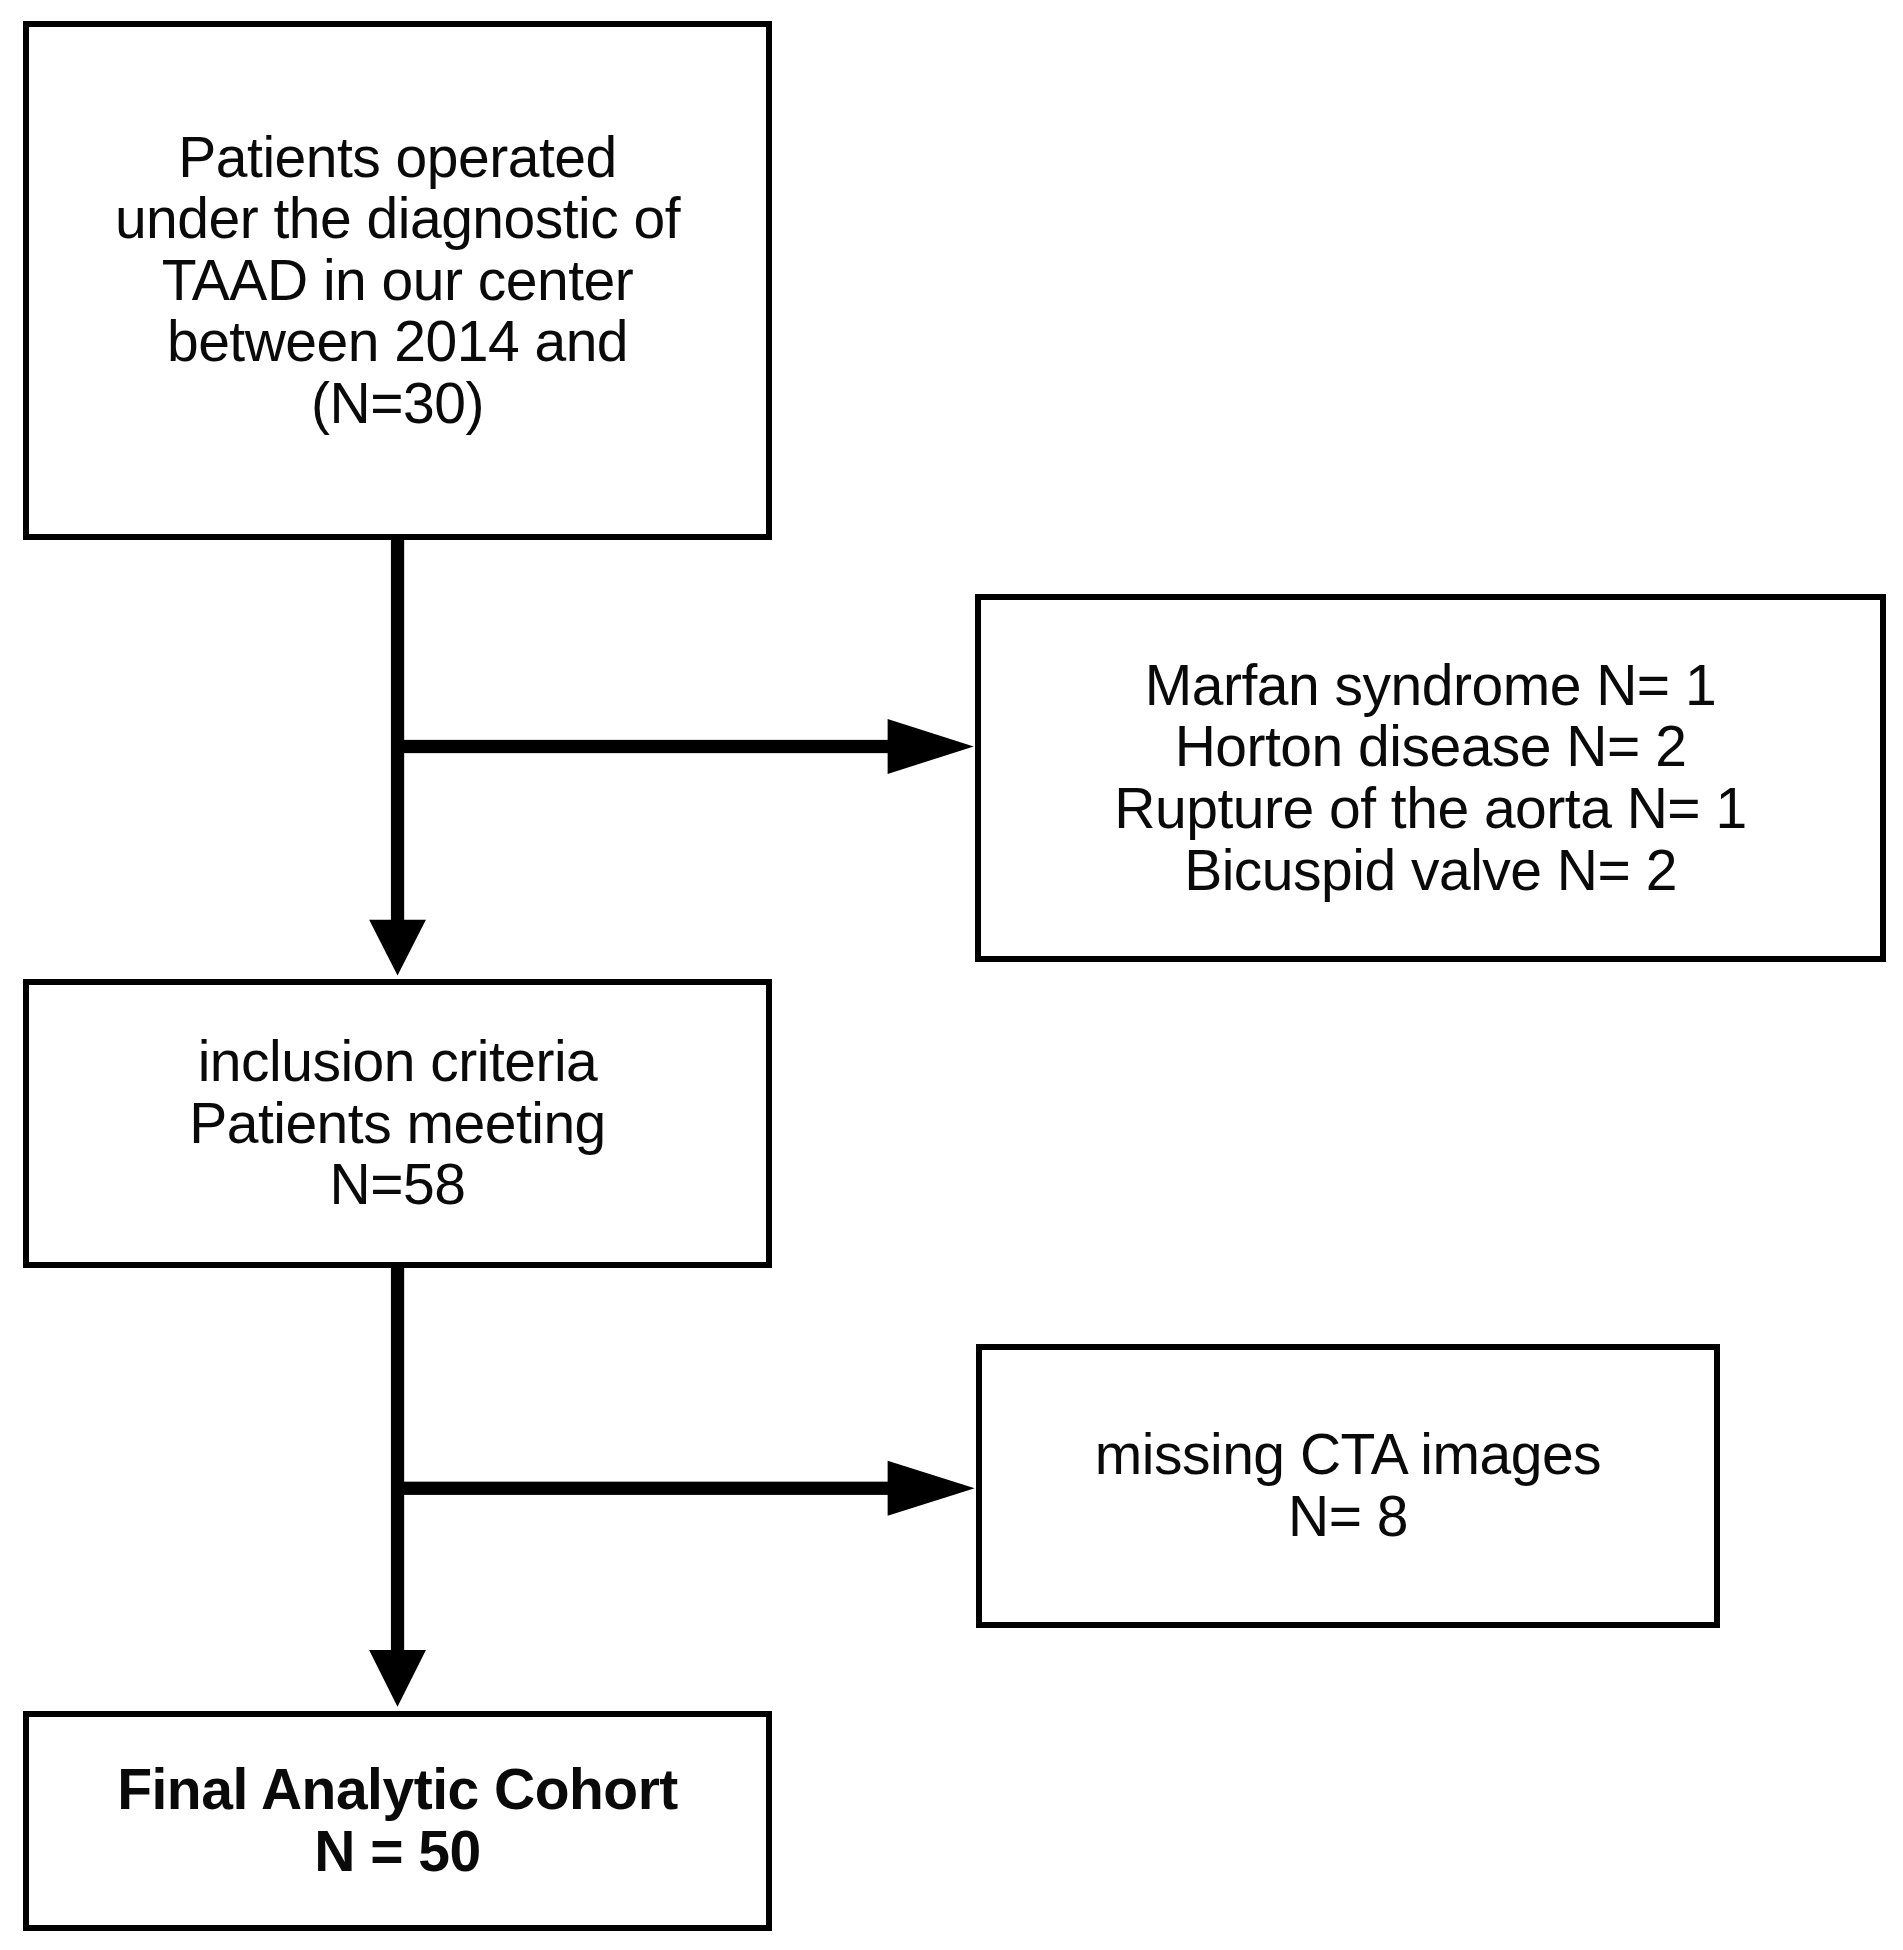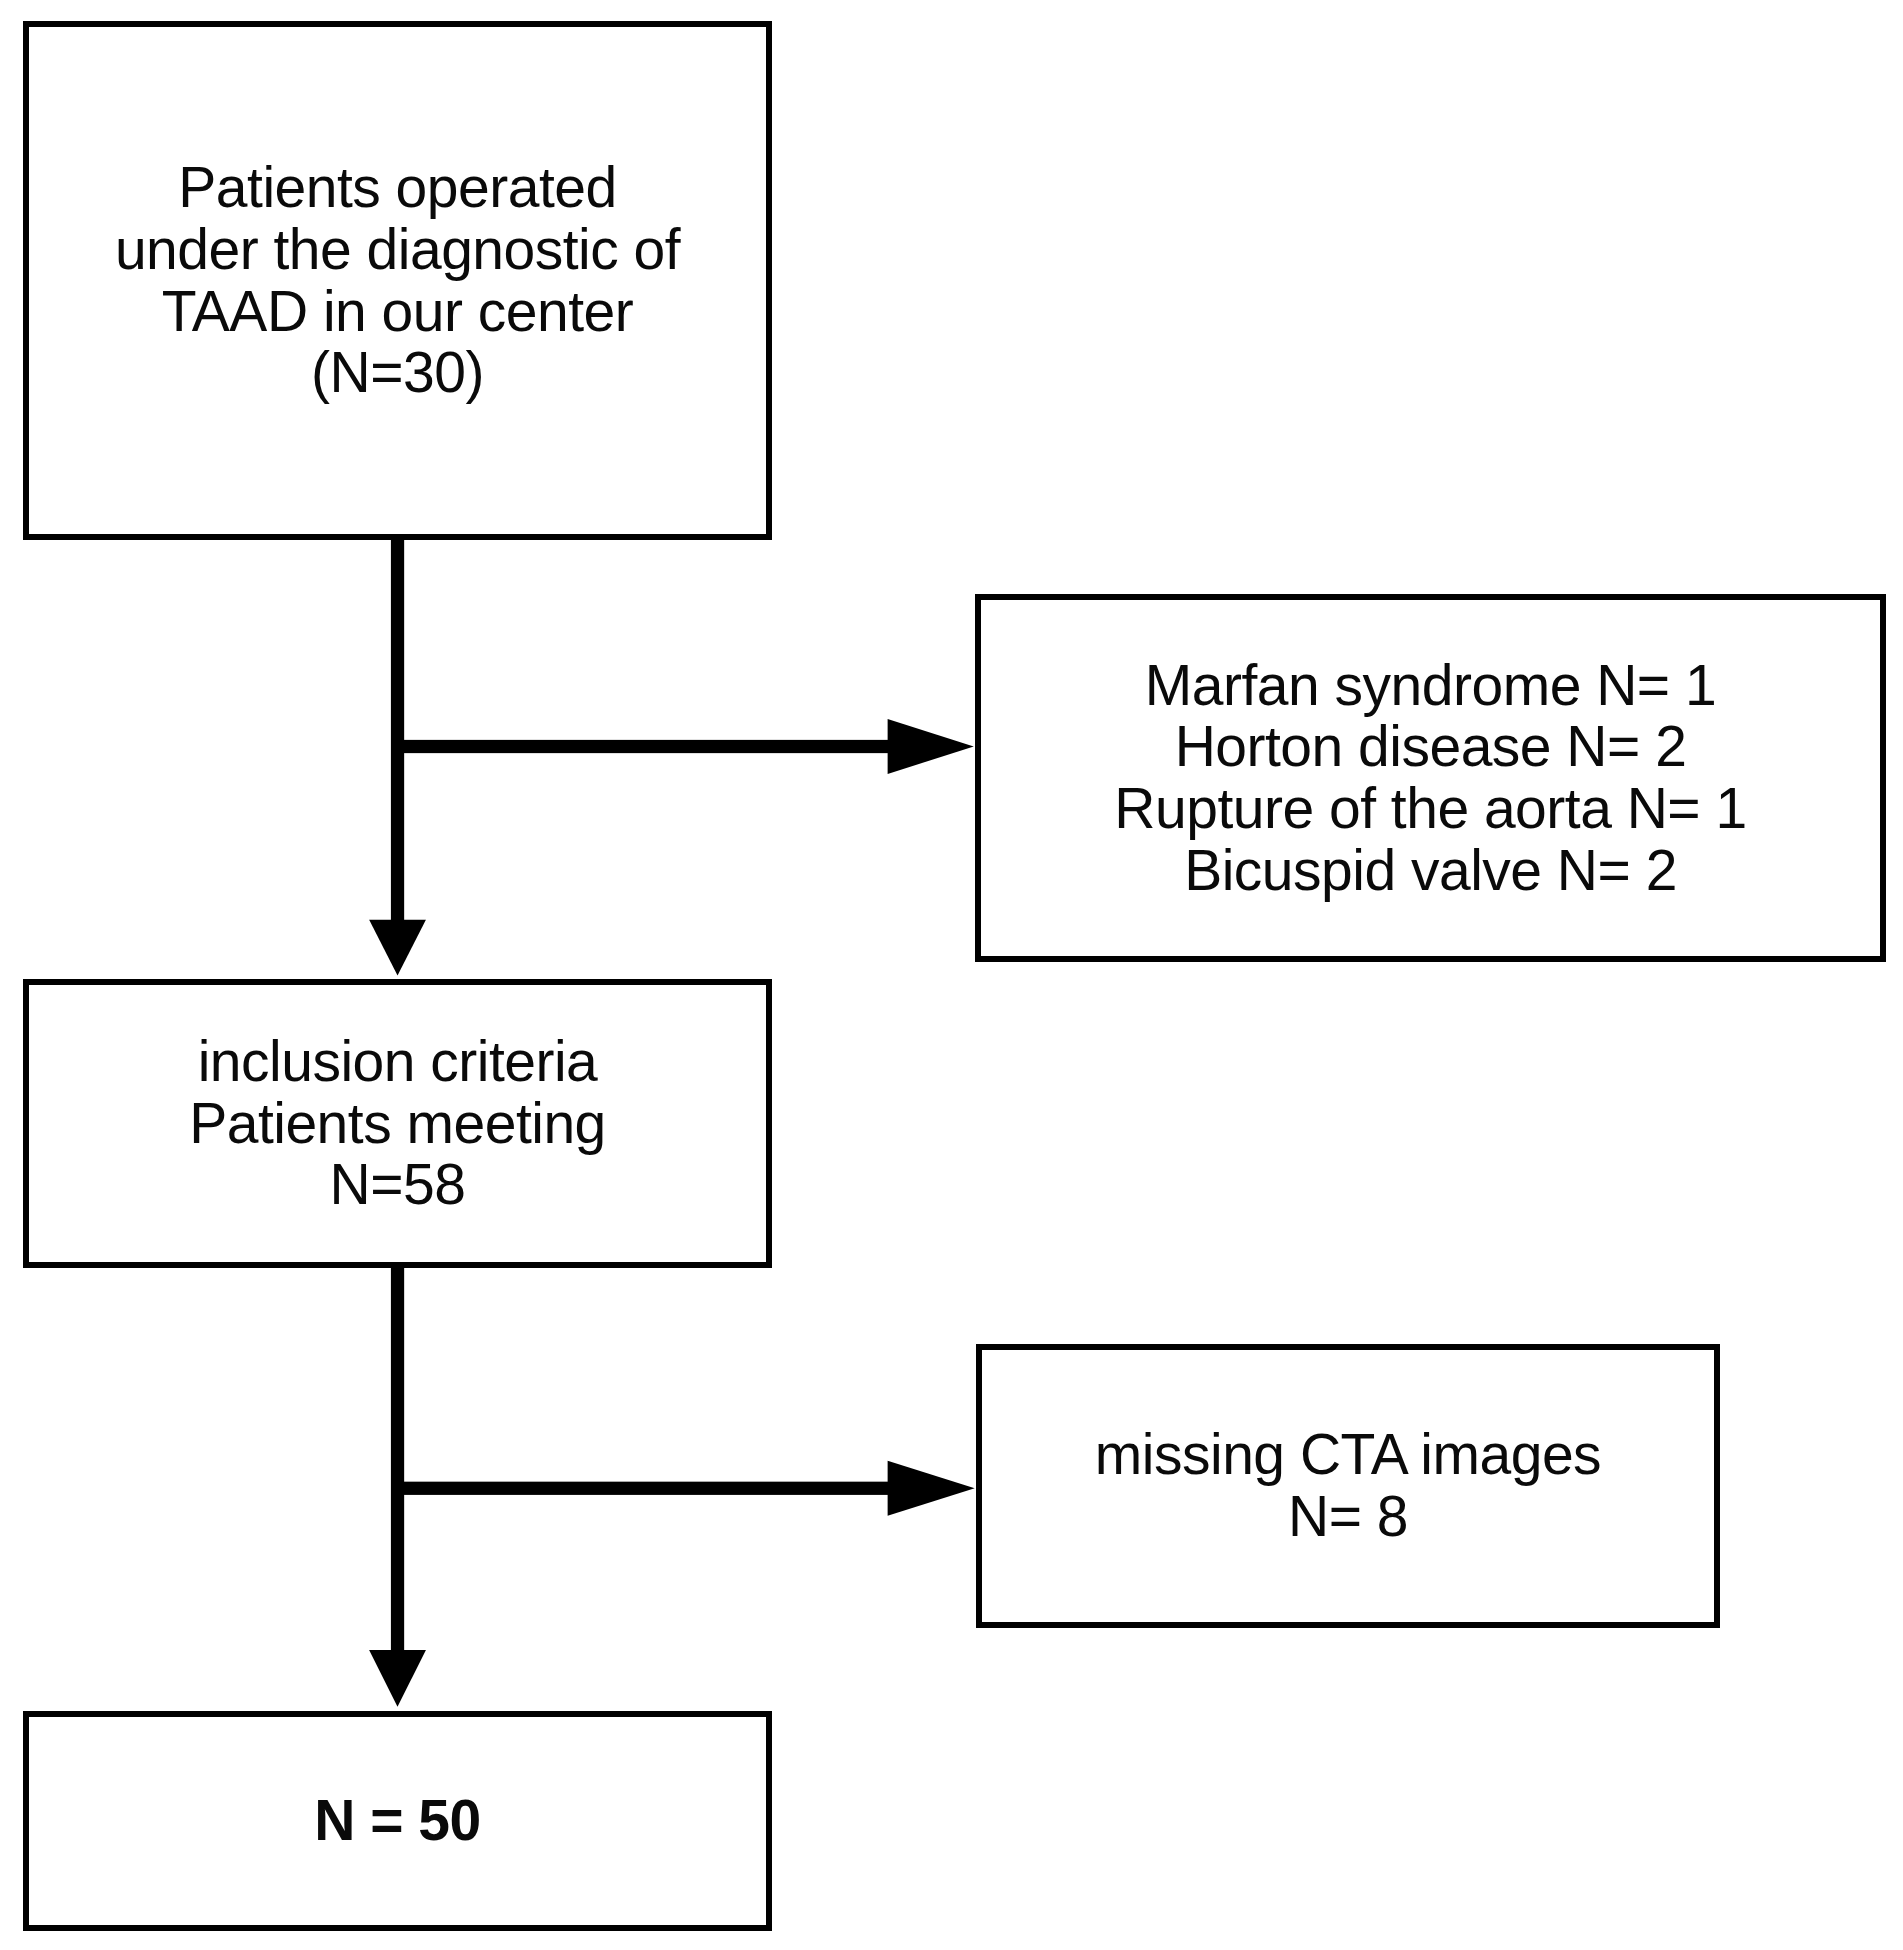--- a/index.html
+++ b/index.html
@@ -80,20 +80,21 @@
     <g>
       <rect x="420" y="1566" width="520" height="14" fill="#000000"></rect>
       <polygon points="938,1544 938,1602 1030,1573" fill="#000000"></polygon>
     </g>
   </svg>
 
   <div class="node-box" id="box-cohort-source">
     <span class="node-line">Patients operated</span>
     <span class="node-line">under the diagnostic of</span>
     <span class="node-line">TAAD in our center</span>
+    <span class="node-line">between 2014 and</span>
     <span class="node-line">(N=30)</span>
   </div>
 
   <div class="node-box" id="box-excluded-diagnoses">
     <span class="node-line">Marfan syndrome N= 1</span>
     <span class="node-line">Horton disease N= 2</span>
     <span class="node-line">Rupture of the aorta N= 1</span>
     <span class="node-line">Bicuspid valve N= 2</span>
   </div>
 
@@ -102,17 +103,18 @@
     <span class="node-line">Patients meeting</span>
     <span class="node-line">N=58</span>
   </div>
 
   <div class="node-box" id="box-excluded-missing">
     <span class="node-line">missing CTA images</span>
     <span class="node-line">N= 8</span>
   </div>
 
   <div class="node-box bold" id="box-final-cohort">
+    <span class="node-line">Final Analytic Cohort</span>
     <span class="node-line">N = 50</span>
   </div>
 
 </div>
 
 
 </body></html>

